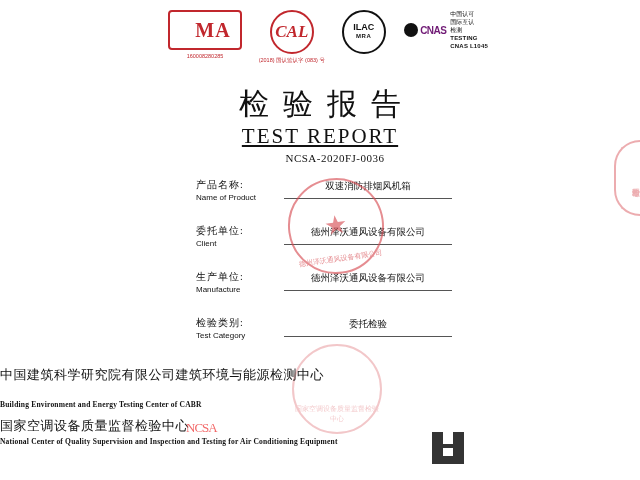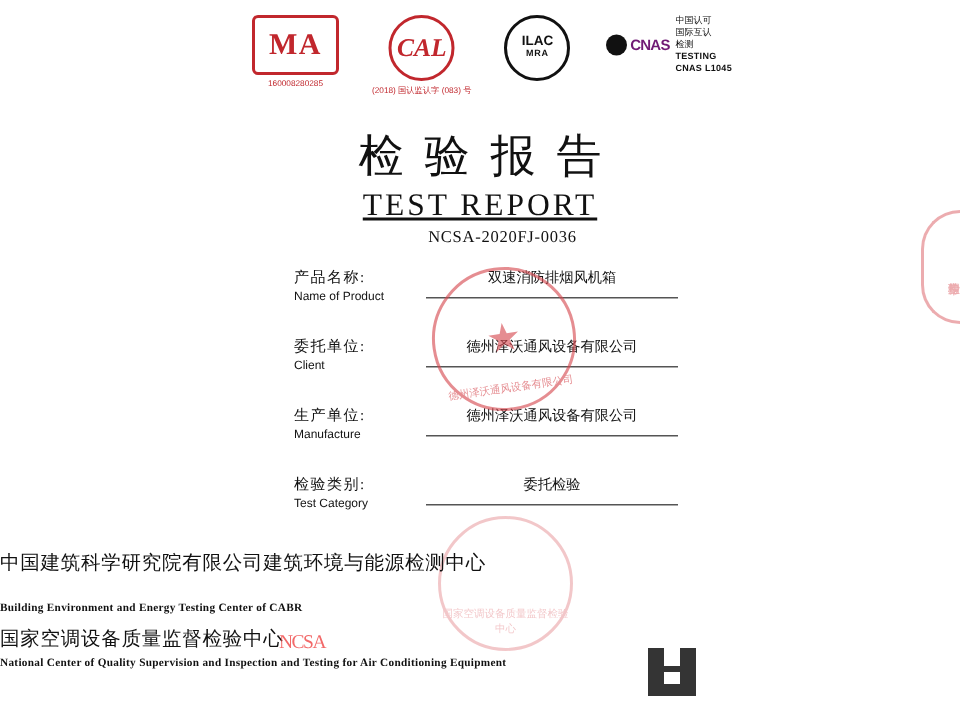--- a/index.html
+++ b/index.html
@@ -46,20 +46,21 @@
     width: 54px;
     height: 36px;
     border: 2px solid #c1272d;
     border-radius: 4px;
     color: #c1272d;
     font-family: "Liberation Serif", serif;
     font-weight: bold;
     font-size: 20px;
     letter-spacing: 1px;
     line-height: 32px;
+    padding-left: 16px;
   }
   .mark-caption {
     margin-top: 3px;
     font-size: 5.5px;
     color: #c1272d;
     font-family: "Liberation Sans", sans-serif;
     white-space: nowrap;
   }
   
   .cal-badge {

